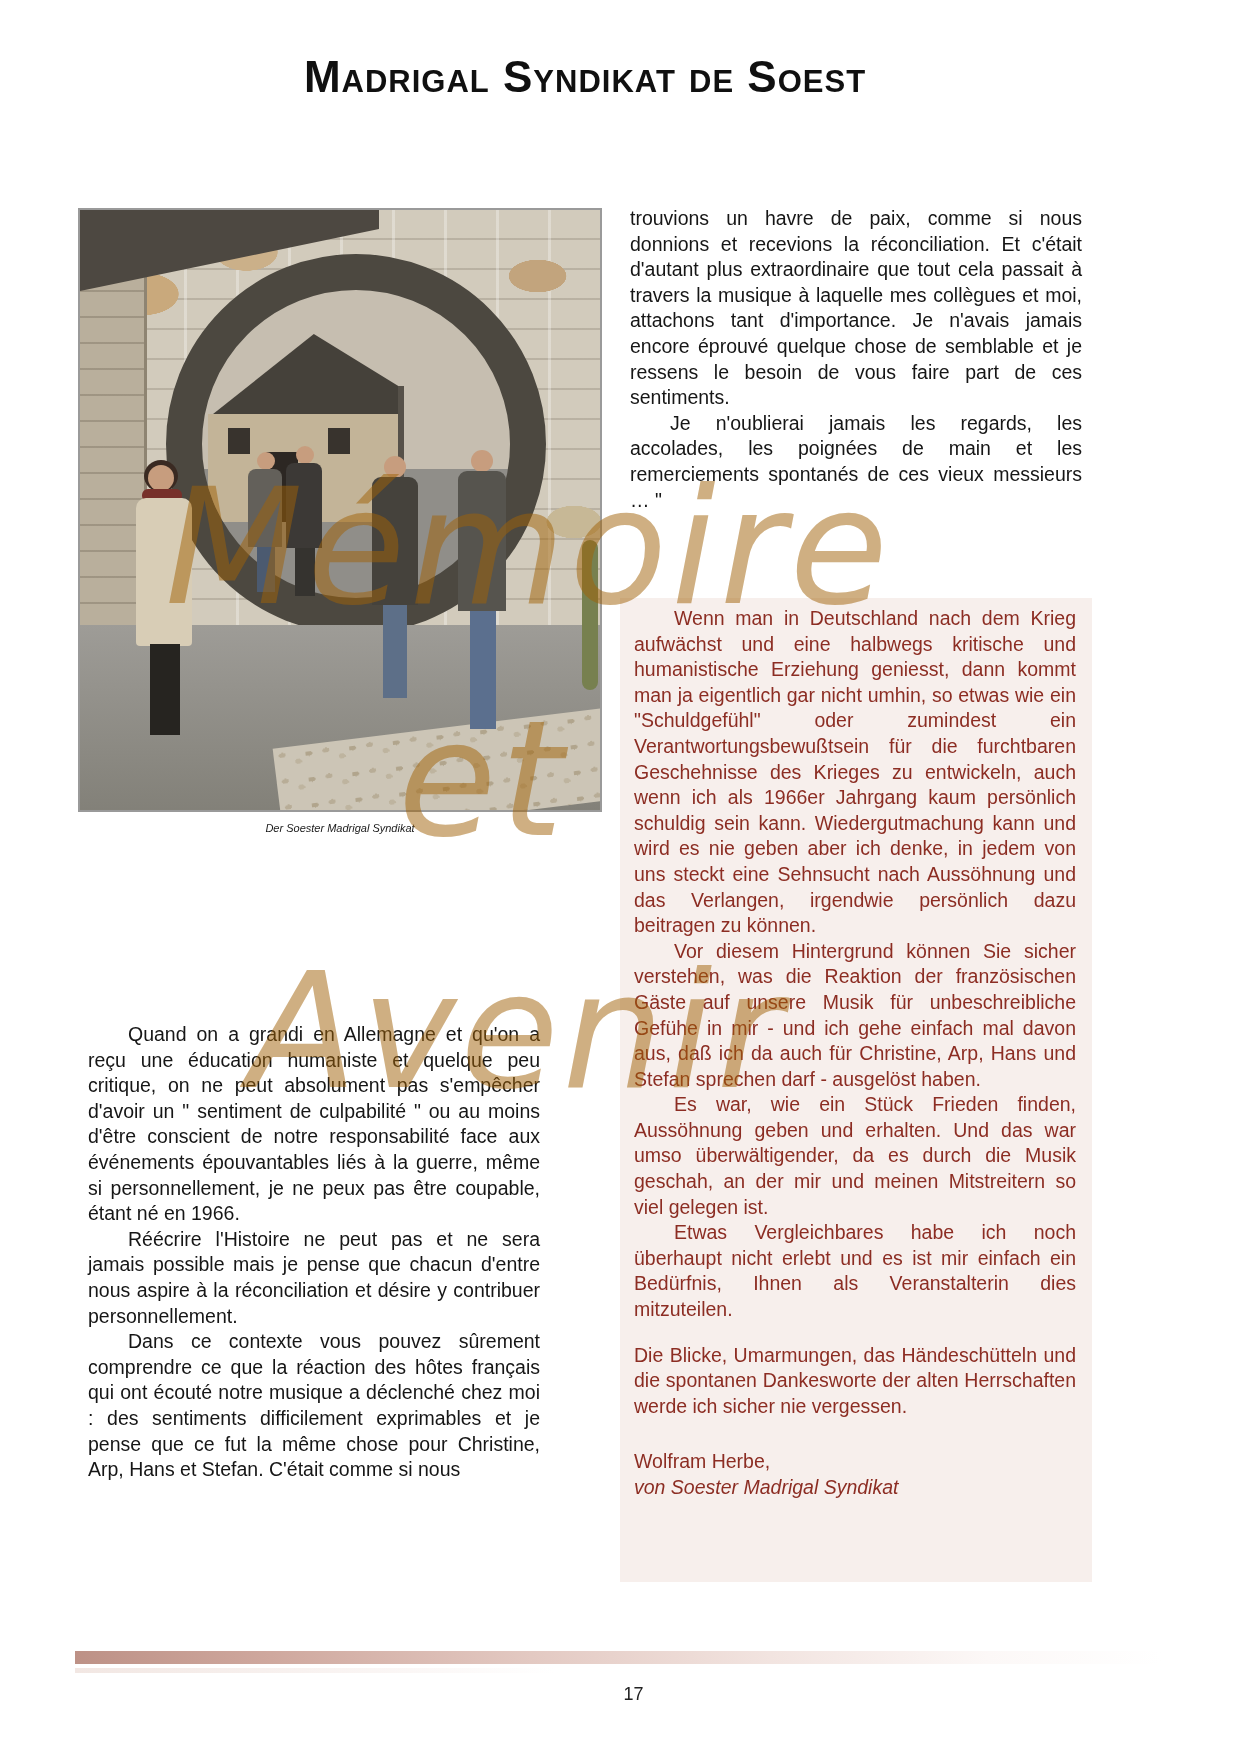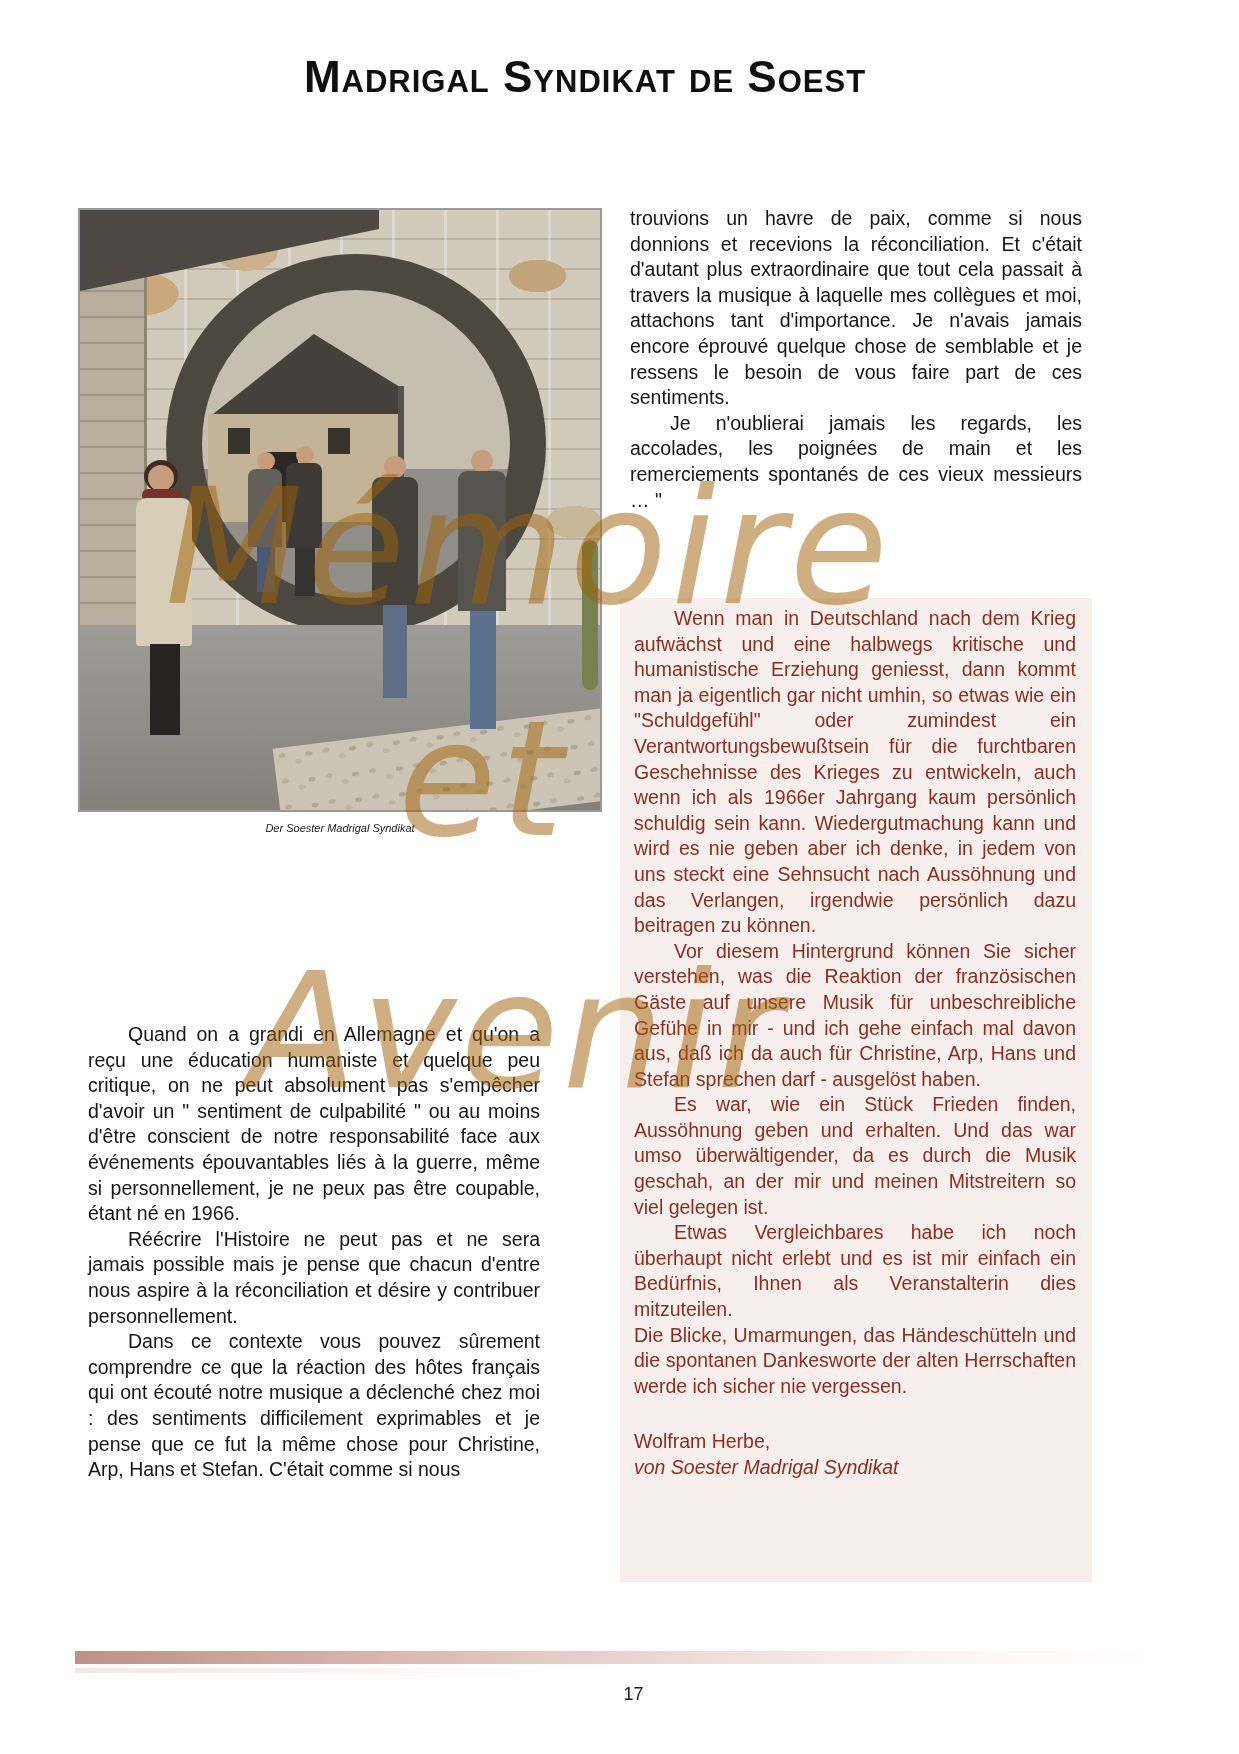--- a/index.html
+++ b/index.html
@@ -94,21 +94,21 @@
   .rcol{position:absolute;left:630px;top:206px;width:452px;
     font-size:19.5px;line-height:25.6px;text-align:justify;}
   .rcol p{margin:0;}
   .rcol p.indent{text-indent:40px;}
   .quote{
     position:absolute;left:620px;top:598px;width:472px;height:984px;box-sizing:border-box;
     padding:8px 16px 4px 14px;background:#f7efec;color:#8c2d23;
     font-size:19.5px;line-height:25.6px;text-align:justify;
   }
   .quote p{margin:0;text-indent:40px;}
-  .quote p.noindent{text-indent:0;}
+  .quote p.noindent{text-indent:0;margin-top:20px;}
   .sig{margin-top:30px;text-align:left;padding-right:30px;}
   .sig .org{font-style:italic;}
   
   .wm{position:absolute;left:0;top:0;width:100%;height:100%;pointer-events:none;z-index:40;}
   .wm span{position:absolute;font-style:italic;font-weight:400;color:#a16207;opacity:.5;
     font-size:160px;line-height:1;letter-spacing:4px;font-family:"DejaVu Sans",sans-serif;}
   .wm .w1{left:165px;top:468px;}
   .wm .w2{left:398px;top:700px;}
   .wm .w3{left:248px;top:952px;}
   

